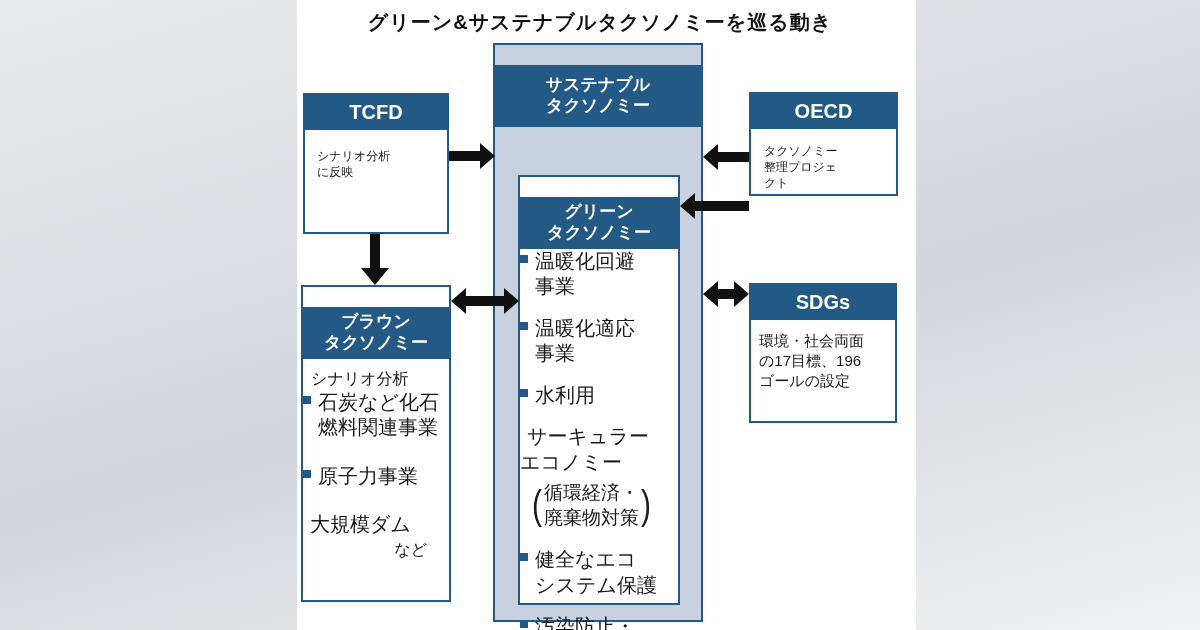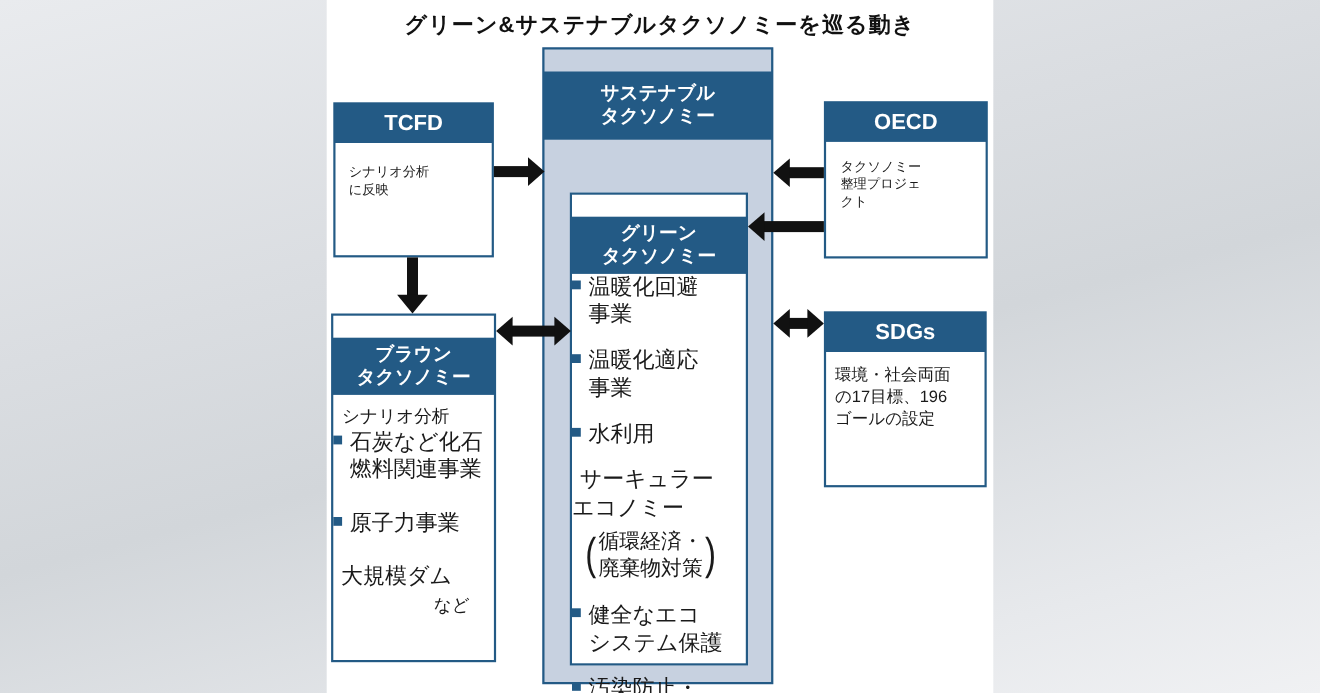--- a/index.html
+++ b/index.html
@@ -8,20 +8,21 @@
     font-family:"Liberation Sans","DejaVu Sans",sans-serif;
     color:#1a1a1a;
   }
   .stage{
     position:relative;width:1200px;height:630px;
     background:linear-gradient(165deg,#e9ebee 0%,#dadde1 35%,#d2d6da 55%,#e7e9ec 85%,#f0f1f3 100%);
   }
   .panel{
     position:absolute;left:297px;top:0;width:606px;height:630px;
     background:#ffffff;
+    padding-left:13px;
   }
   .title{
     position:absolute;left:0;top:9px;width:606px;
     text-align:center;font-size:20px;font-weight:700;letter-spacing:1px;color:#111;
   }
   
   .box{position:absolute;background:#fff;border:2px solid #235a85;box-sizing:border-box;}
   .hdr{
     background:#235a85;color:#ffffff;text-align:center;font-weight:700;
     white-space:pre-line;line-height:1.25;margin:-1px -1px 0 -1px;
@@ -54,23 +55,23 @@
   }
   .paren-text{white-space:pre-line;font-size:19px;line-height:1.35;padding:0 2px;}
   
   .tcfd-box{left:6px;top:93px;width:146px;height:141px;}
   .tcfd-box .body-text{padding:19px 0 0 12px;}
   .brown-box{left:4px;top:285px;width:150px;height:317px;}
   .brown-box .hdr{font-size:17px;padding:4px 0 5px;}
   .brown-note{padding:10px 0 0 8px;font-size:16px;white-space:pre-line;}
   .brown-list{padding:26px 4px 0 8px;gap:23px;}
   .brown-suffix{text-align:right;padding:2px 22px 0 0;font-size:16px;}
-  .oecd-box{left:452px;top:92px;width:149px;height:143px;}
+  .oecd-box{left:452px;top:92px;width:149px;height:104px;}
   .oecd-box .body-text{padding:15px 0 0 13px;}
-  .sdgs-box{left:452px;top:283px;width:148px;height:160px;}
+  .sdgs-box{left:452px;top:283px;width:148px;height:140px;}
   .sdgs-box .body-text{padding:11px 0 0 8px;font-size:15px;}
   
   .arrow{position:absolute;z-index:5;}
   .arrow .shaft{position:absolute;background:#111;}
   .arrow .head{position:absolute;width:0;height:0;}
   .ar-right{height:26px;}
   .ar-right .shaft{left:0;right:13px;top:8px;height:10px;}
   .ar-right .head{right:0;top:0;border-top:13px solid transparent;border-bottom:13px solid transparent;border-left:15px solid #111;}
   .ar-left{height:26px;}
   .ar-left .shaft{left:13px;right:0;top:8px;height:10px;}

